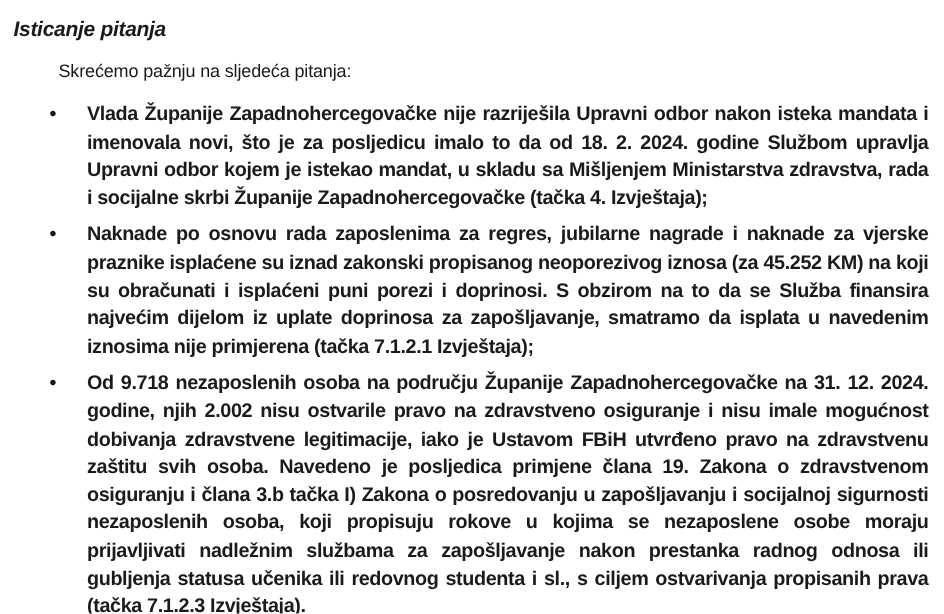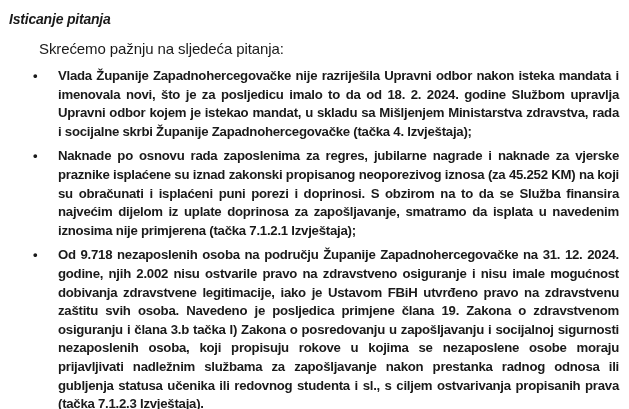--- a/index.html
+++ b/index.html
@@ -9,21 +9,21 @@
     color: #1a1a1a;
     position: relative;
   }
   .heading {
     position: absolute; left: 9px; top: 11px;
     font-size: 14px; font-weight: bold; font-style: italic;
     letter-spacing: -0.2px;
   }
   .intro {
     position: absolute; left: 39px; top: 40px;
-    font-size: 15px; letter-spacing: -0.1px;
+    font-size: 12px; letter-spacing: -0.1px;
   }
   .list {
     position: absolute; left: 0; top: 67px; width: 629px;
     margin: 0; padding: 0; list-style: none;
   }
   .item {
     position: relative;
     padding-left: 58px; padding-right: 10px;
     font-size: 13.2px; font-weight: bold;
     line-height: 18.6px;

